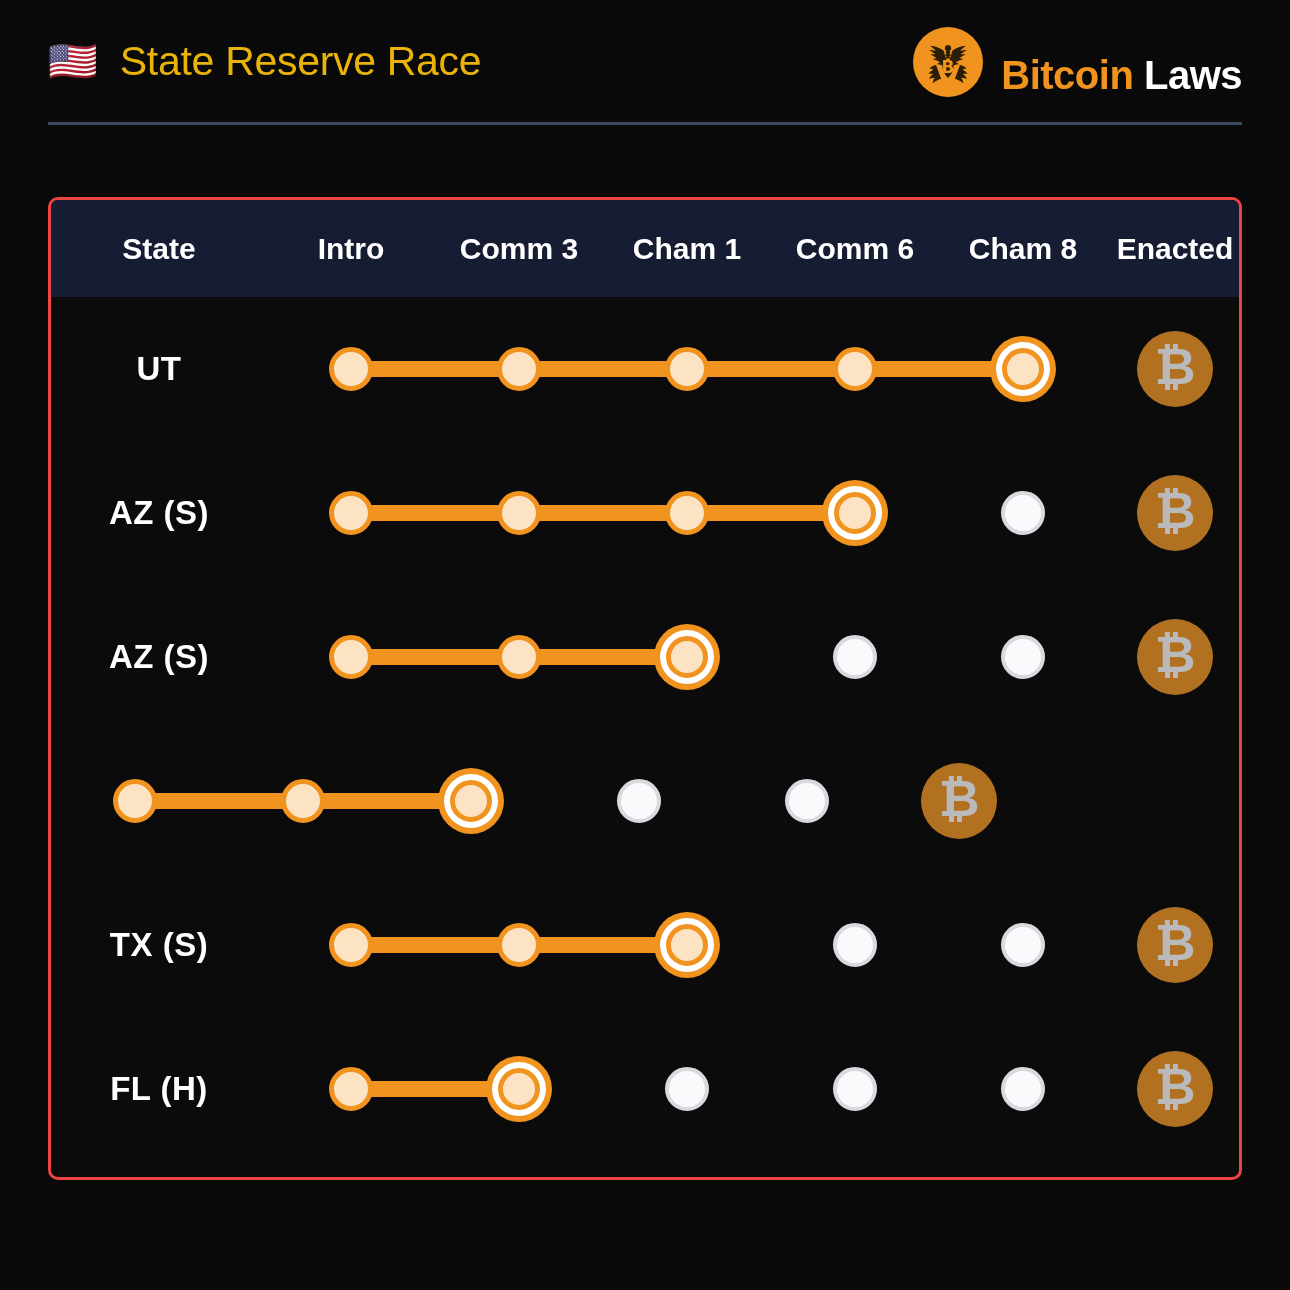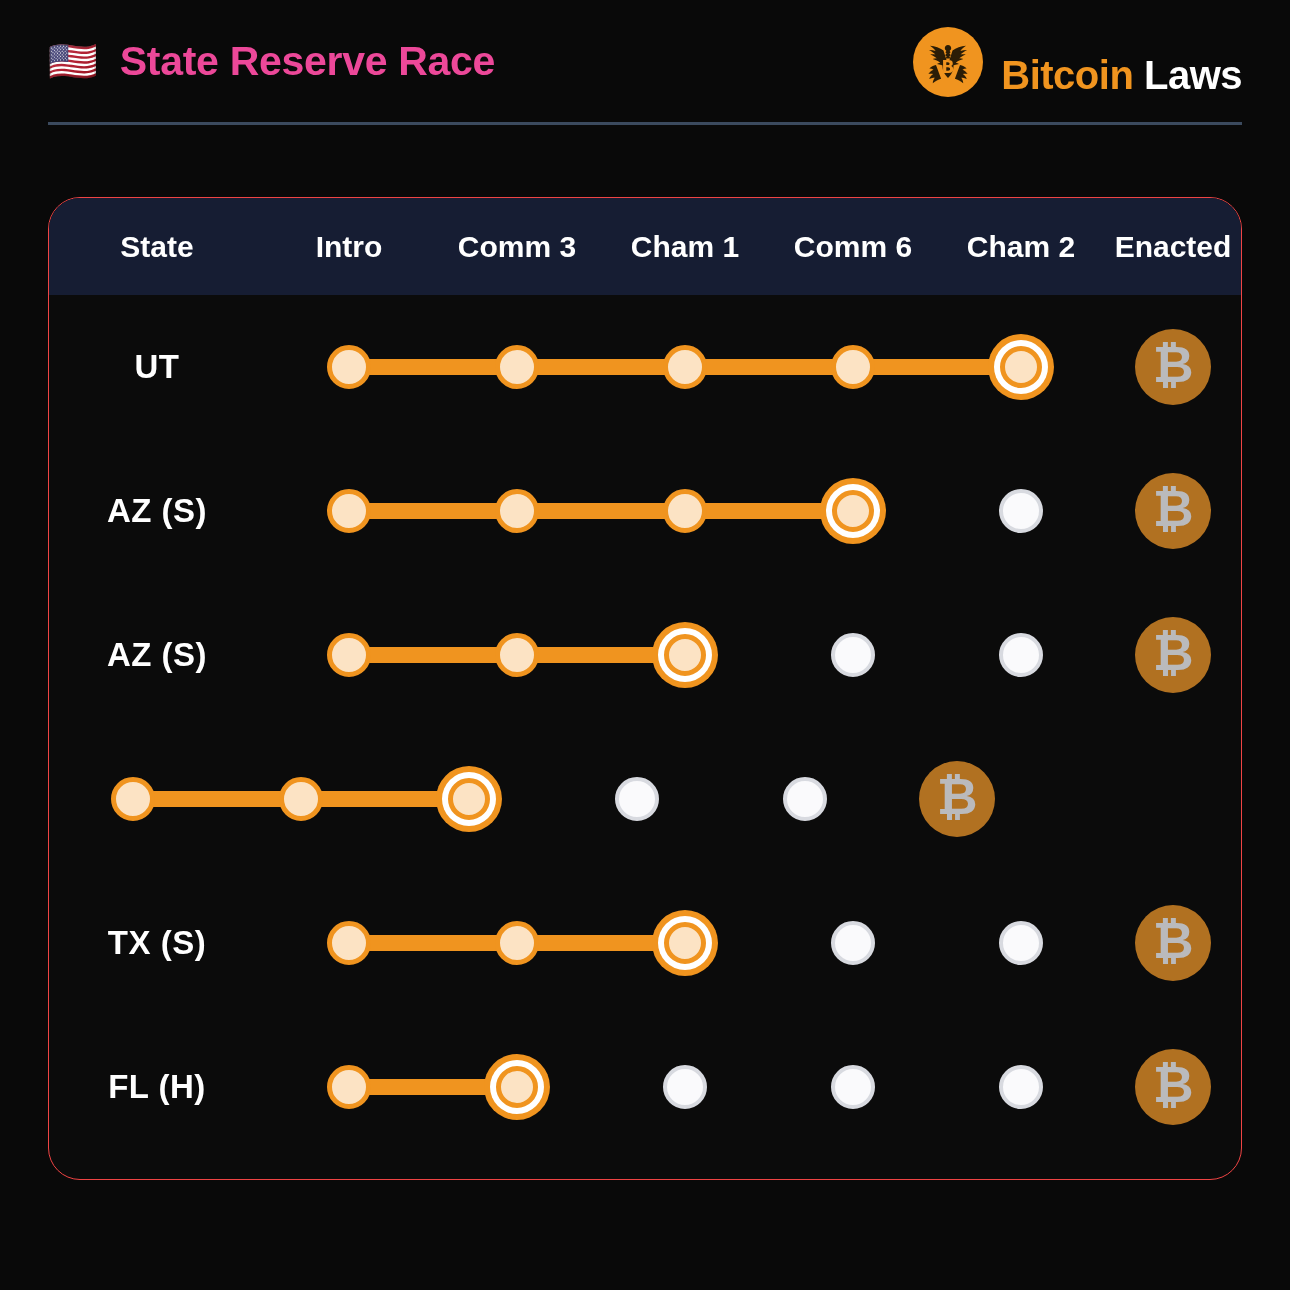--- a/index.html
+++ b/index.html
@@ -33,22 +33,22 @@
     gap: 22px;
   }
   .flag-icon {
     font-size: 40px;
     line-height: 1;
     display: inline-block;
     transform: translateY(-1px);
   }
   .page-title {
     font-size: 41px;
-    font-weight: bold;
-    color: #ec4899;
+    font-weight: normal;
+    color: #eab308;
     letter-spacing: -0.3px;
     white-space: nowrap;
   }
 
   .brand-group {
     display: flex;
     align-items: center;
     gap: 18px;
   }
   .brand-logo {
@@ -81,22 +81,22 @@
   }
 
   
   .card {
     position: absolute;
     left: 48px;
     top: 197px;
     width: 1194px;
     height: 983px;
     background: #0b0b0b;
-    border-radius: 32px;
-    border: 1px solid #ef4444;
+    border-radius: 10px;
+    border: 3px solid #ef4444;
     box-sizing: border-box;
     overflow: hidden;
   }
 
   .table-head {
     height: 97px;
     background: #161d33;
     display: flex;
     align-items: center;
   }
@@ -252,21 +252,21 @@
 <div class="header-divider"></div>
 
 <div class="card">
 
   <div class="table-head">
     <div class="th col-state">State</div>
     <div class="th col-stage">Intro</div>
     <div class="th col-stage">Comm 3</div>
     <div class="th col-stage">Cham 1</div>
     <div class="th col-stage">Comm 6</div>
-    <div class="th col-stage">Cham 2</div>
+    <div class="th col-stage">Cham 8</div>
     <div class="th col-enacted">Enacted</div>
   </div>
 
   <div class="rows" id="rows-container">
       <div class="row">
         <div class="col-state state-label">UT</div>
         <div class="track">
           <div class="connector" style="left: 84px; width: 168px;"></div>
           <div class="connector" style="left: 252px; width: 168px;"></div>
           <div class="connector" style="left: 420px; width: 168px;"></div>

